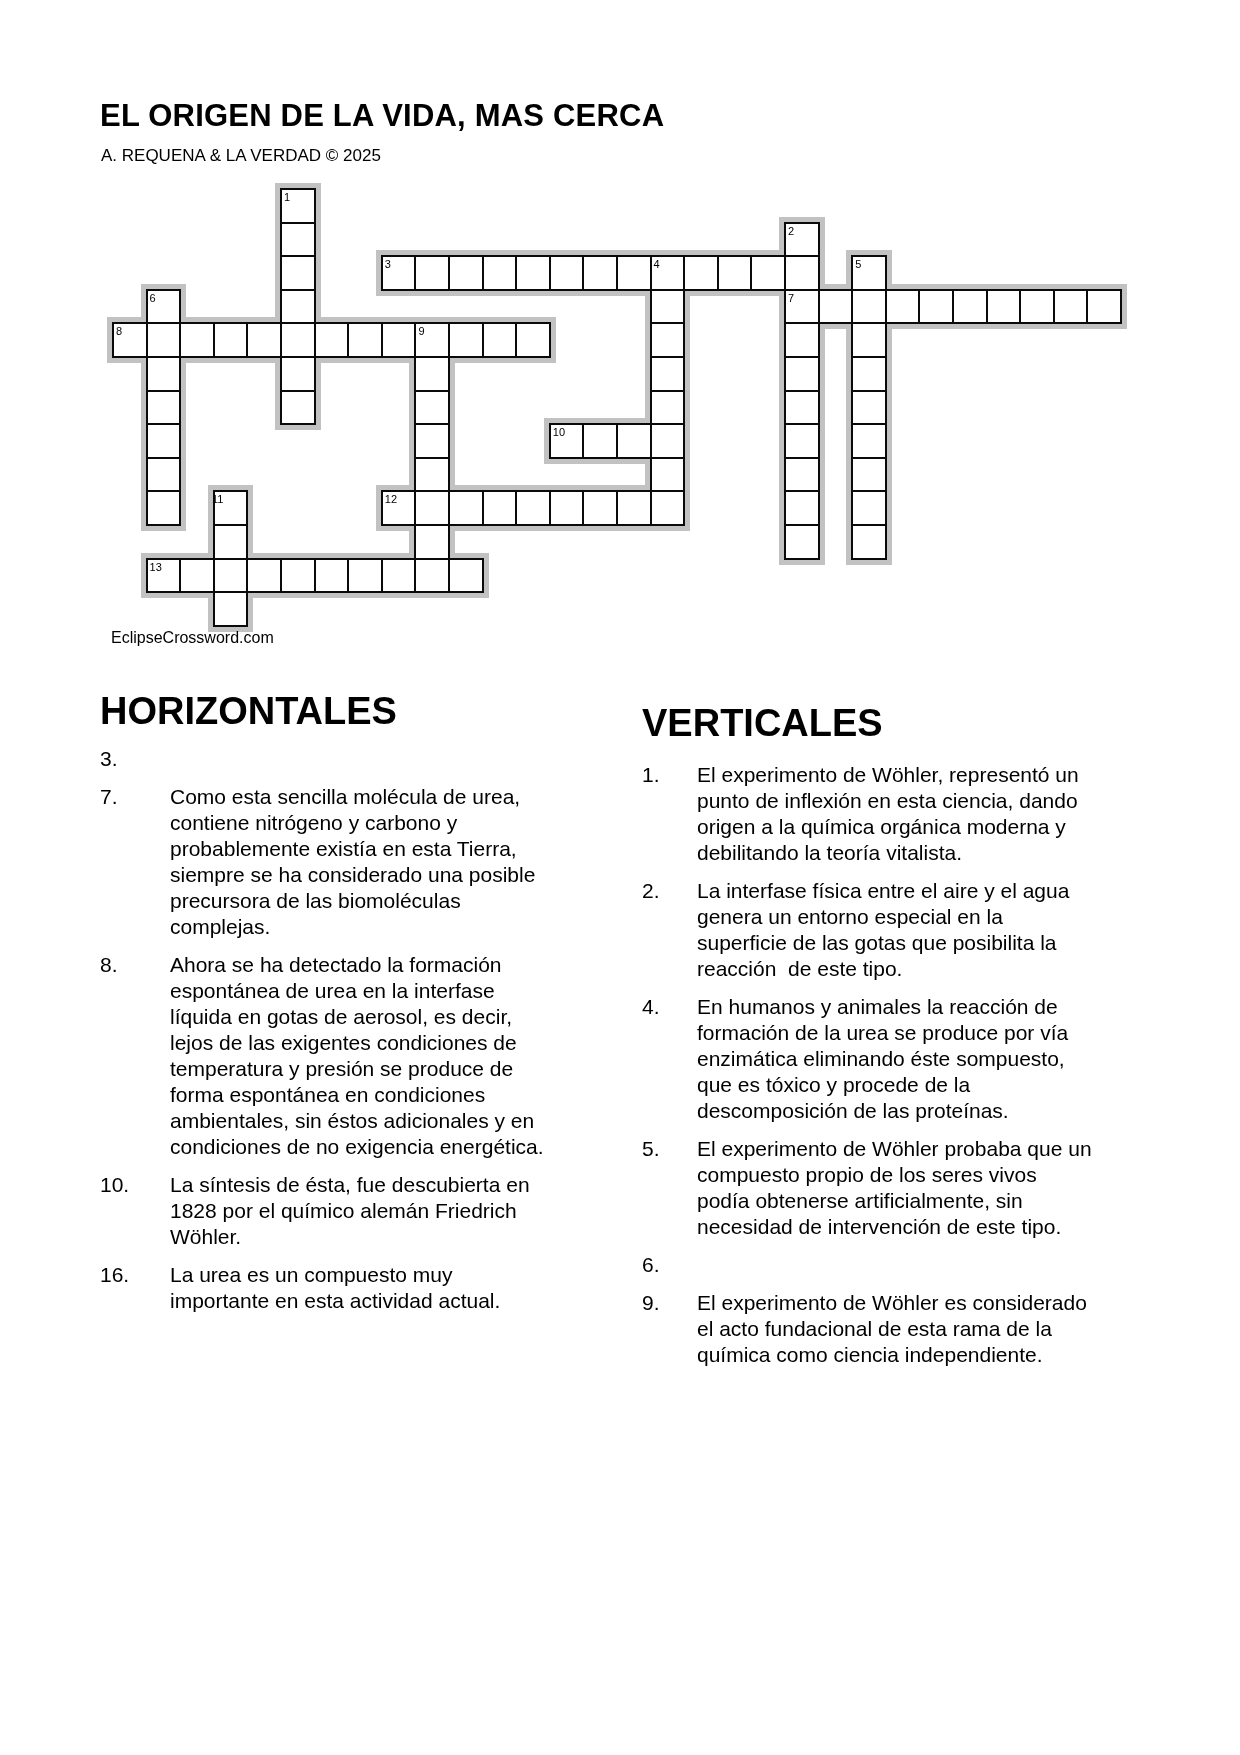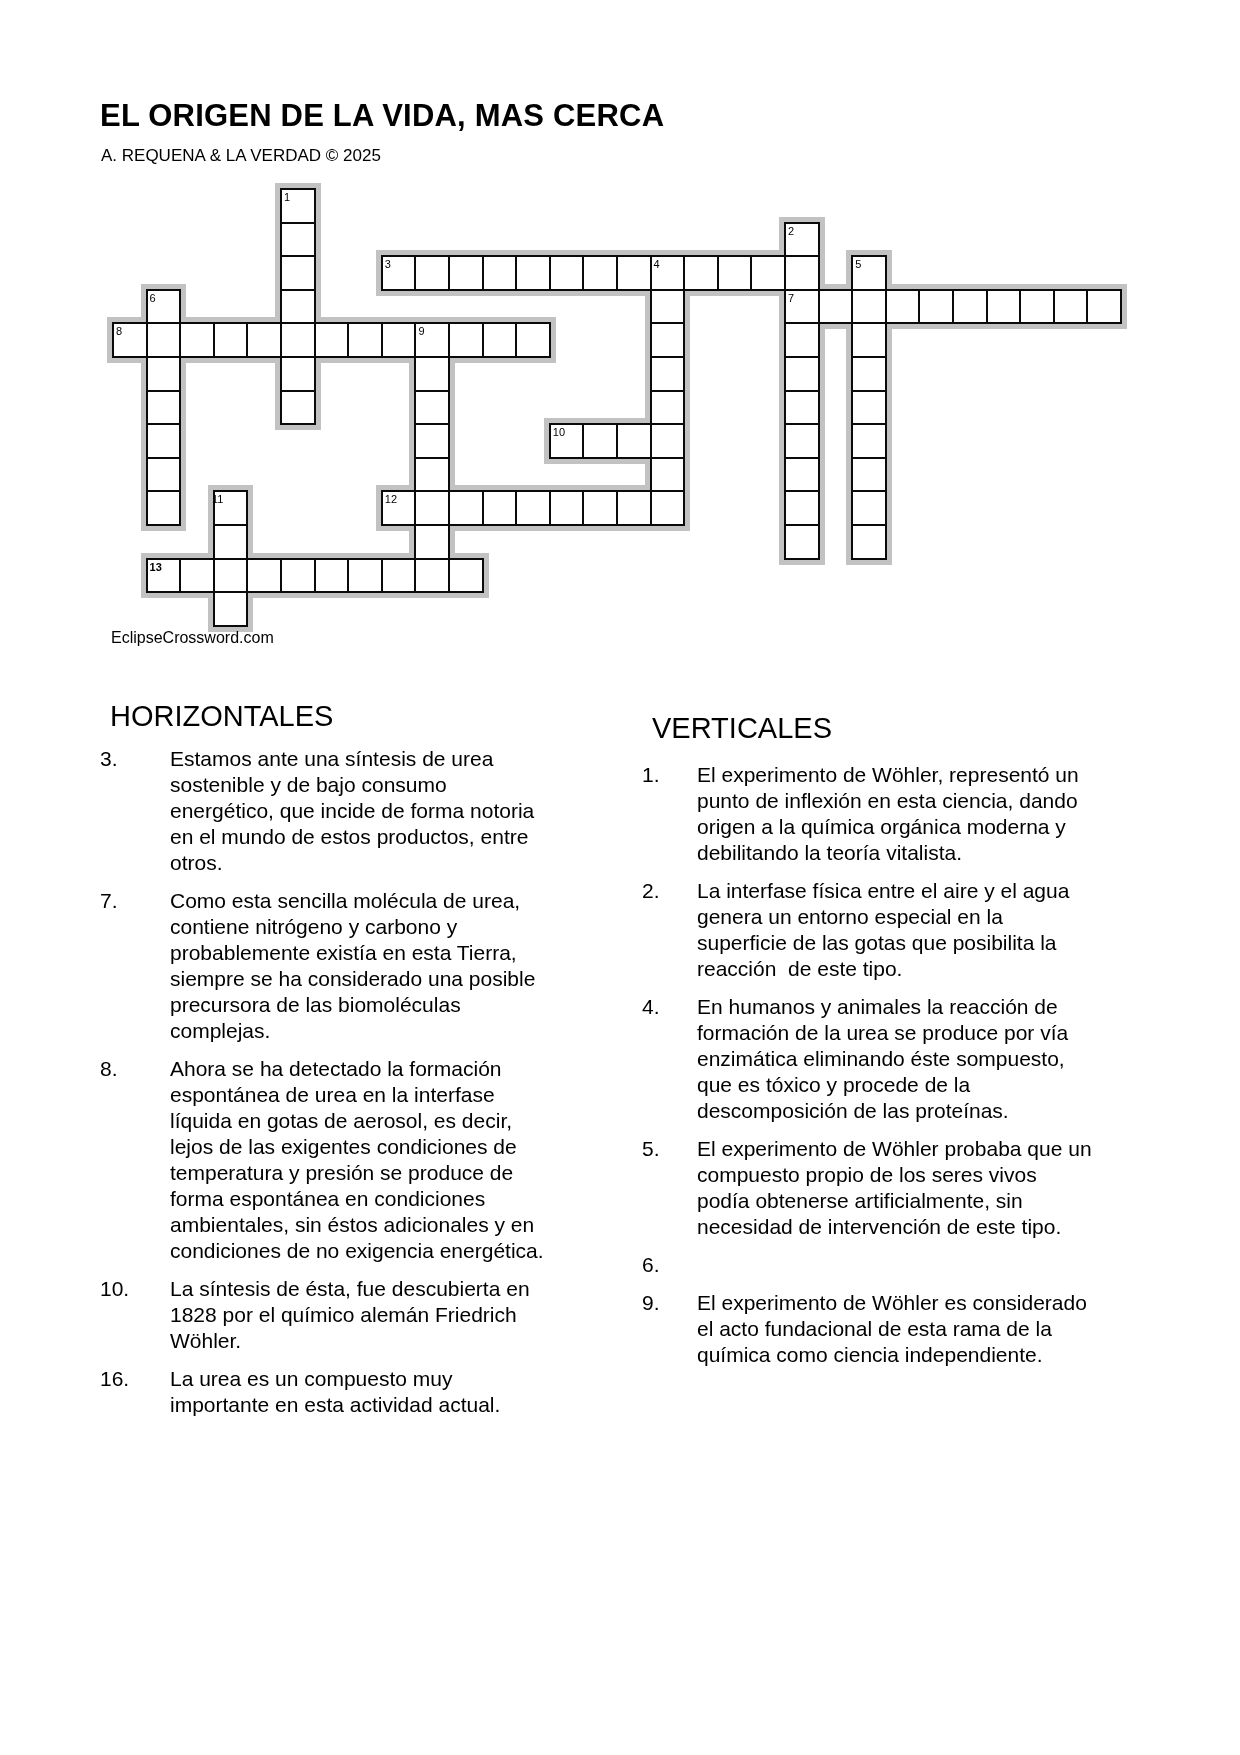--- a/index.html
+++ b/index.html
@@ -18,21 +18,21 @@
   .word-shadow { position:absolute; background:var(--outline,#c2c2c2); }
   .cell {
     position:absolute; box-sizing:border-box; background:#fff;
     border:2px solid #0a0a0a;
   }
   .cell-num {
     position:absolute; font-size:11px; line-height:11px; font-weight:normal;
   }
   .credit { position:absolute; left:111px; top:629px; font-size:16px; }
   .section-heading {
-    position:absolute; margin:10px; font-size:29px; font-weight:normal; white-space:nowrap;
+    position:absolute; margin:0; font-size:38px; font-weight:bold; white-space:nowrap;
   }
   .h-across { left:100px; top:690px; }
   .h-down   { left:642px; top:702px; }
   .clues { position:absolute; }
   .clues.across { left:100px; top:746px; width:470px; }
   .clues.down   { left:642px; top:762px; width:470px; }
   .clue { display:flex; margin:0 0 12px 0; font-size:21px; line-height:26px; }
   .clue-num { flex:0 0 auto; }
   .across .clue-num { width:70px; }
   .down   .clue-num { width:55px; }
@@ -166,30 +166,29 @@
       <div class="cell-num" style="left: 384.8px; top: 259.2px;">3</div>
       <div class="cell-num" style="left: 653.6px; top: 259.2px;">4</div>
       <div class="cell-num" style="left: 855.2px; top: 259.2px;">5</div>
       <div class="cell-num" style="left: 149.6px; top: 292.8px;">6</div>
       <div class="cell-num" style="left: 788px; top: 292.8px;">7</div>
       <div class="cell-num" style="left: 116px; top: 326.4px;">8</div>
       <div class="cell-num" style="left: 418.4px; top: 326.4px;">9</div>
       <div class="cell-num" style="left: 552.8px; top: 427.2px;">10</div>
       <div class="cell-num" style="left: 204px; top: 494.4px; margin-left: 8px;">11</div>
       <div class="cell-num" style="left: 384.8px; top: 494.4px;">12</div>
-      <div class="cell-num" style="left: 149.6px; top: 561.6px; font-weight: bold;">13</div>
+      <div class="cell-num" style="left: 149.6px; top: 561.6px;">13</div>
     </div>
 
   <div class="credit">EclipseCrossword.com</div>
 
   <h2 class="section-heading h-across">HORIZONTALES</h2>
   <div class="clues across" id="across-clues">
       <div class="clue">
         <span class="clue-num">3.</span>
-        <span class="clue-text">Estamos ante una síntesis de urea sostenible y de bajo consumo energético, que incide de forma notoria en el mundo de estos productos, entre otros.</span>
       </div>
       <div class="clue">
         <span class="clue-num">7.</span>
         <span class="clue-text">Como esta sencilla molécula de urea, contiene nitrógeno y carbono y probablemente existía en esta Tierra, siempre se ha considerado una posible precursora de las biomoléculas complejas.</span>
       </div>
       <div class="clue">
         <span class="clue-num">8.</span>
         <span class="clue-text">Ahora se ha detectado la formación espontánea de urea en la interfase líquida en gotas de aerosol, es decir, lejos de las exigentes condiciones de temperatura y presión se produce de forma espontánea en condiciones ambientales, sin éstos adicionales y en condiciones de no exigencia energética.</span>
       </div>
       <div class="clue">

